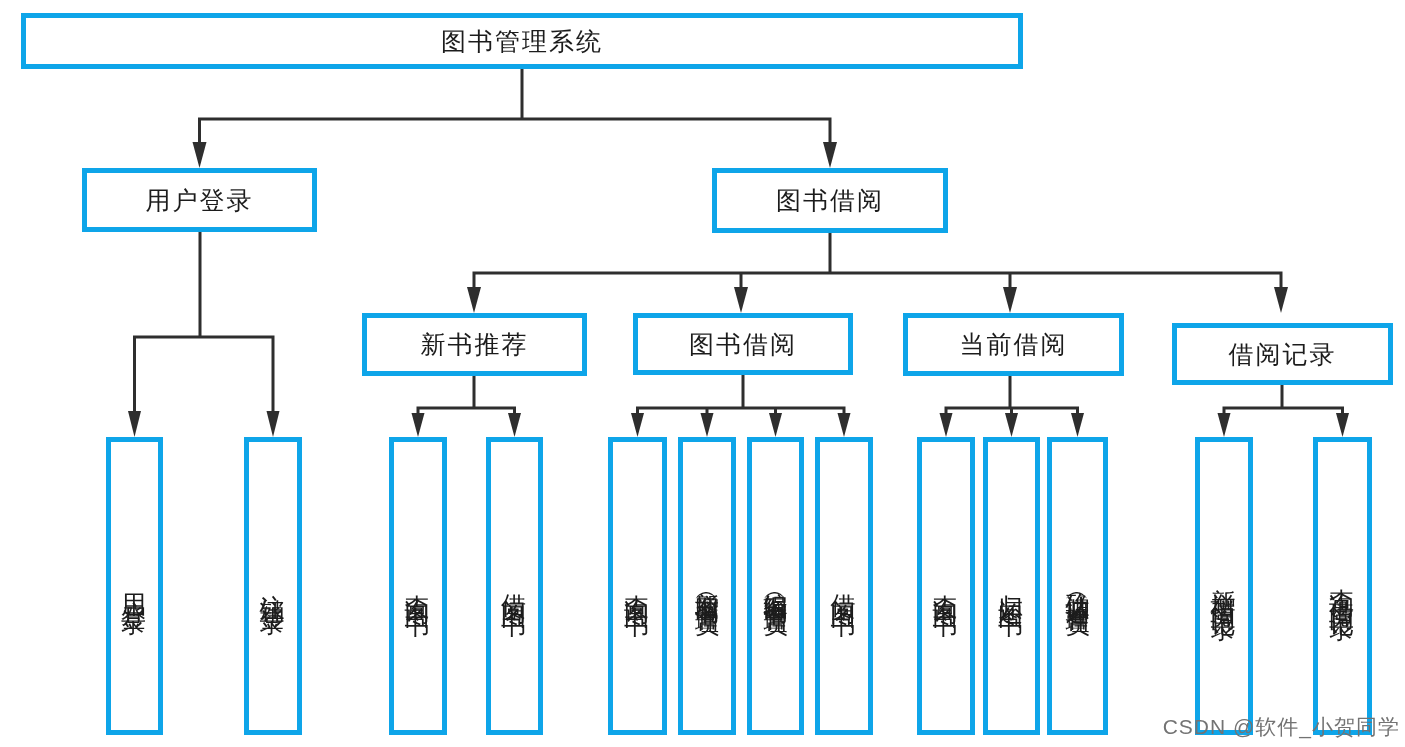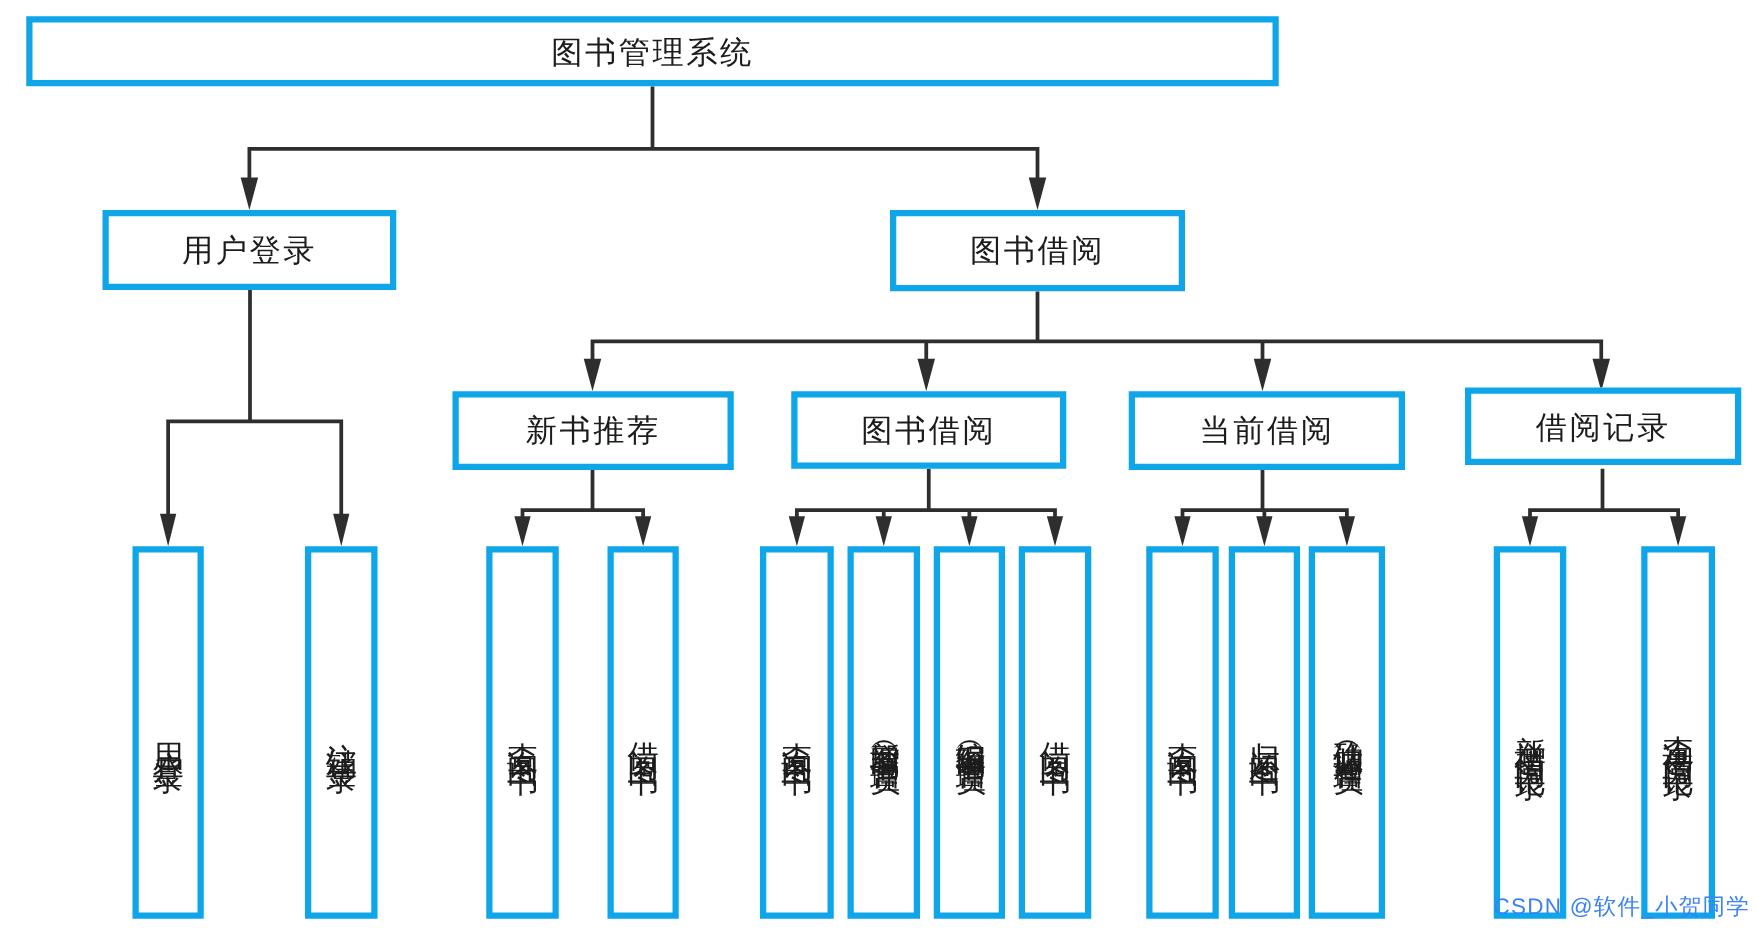--- a/index.html
+++ b/index.html
@@ -44,34 +44,34 @@
     fill:none;
   }
   #connectors polygon{
     fill:#2e2e2e;
     stroke:none;
   }
   .watermark{
     position:absolute;
     top:713px;
     right:5px;
-    font-size:18px;
-    color:#3b82f6;
+    font-size:21px;
+    color:#737373;
     letter-spacing:1px;
     z-index:3;
     white-space:nowrap;
   }
   
   #node-root{left:21px;top:13px;width:1002px;height:56px;}
   #node-user-login{left:82px;top:168px;width:235px;height:64px;}
   #node-book-management{left:712px;top:168px;width:236px;height:65px;}
   #node-new-book-recommend{left:362px;top:313px;width:225px;height:63px;}
   #node-book-borrow{left:633px;top:313px;width:220px;height:62px;}
   #node-current-borrow{left:903px;top:313px;width:221px;height:63px;}
-  #node-borrow-records{left:1172px;top:310px;width:221px;height:62px;}
+  #node-borrow-records{left:1172px;top:323px;width:221px;height:62px;}
   .leaf{top:437px;height:298px;}
   #leaf-user-login{left:106px;width:57px;}
   #leaf-logout{left:244px;width:58px;}
   #leaf-recommend-query-books{left:389px;width:58px;}
   #leaf-recommend-borrow-books{left:486px;width:57px;}
   #leaf-borrow-query-books{left:608px;width:59px;}
   #leaf-borrow-add-books-admin{left:678px;width:58px;}
   #leaf-borrow-edit-books-admin{left:747px;width:57px;}
   #leaf-borrow-borrow-books{left:815px;width:58px;}
   #leaf-current-query-books{left:917px;width:58px;}

